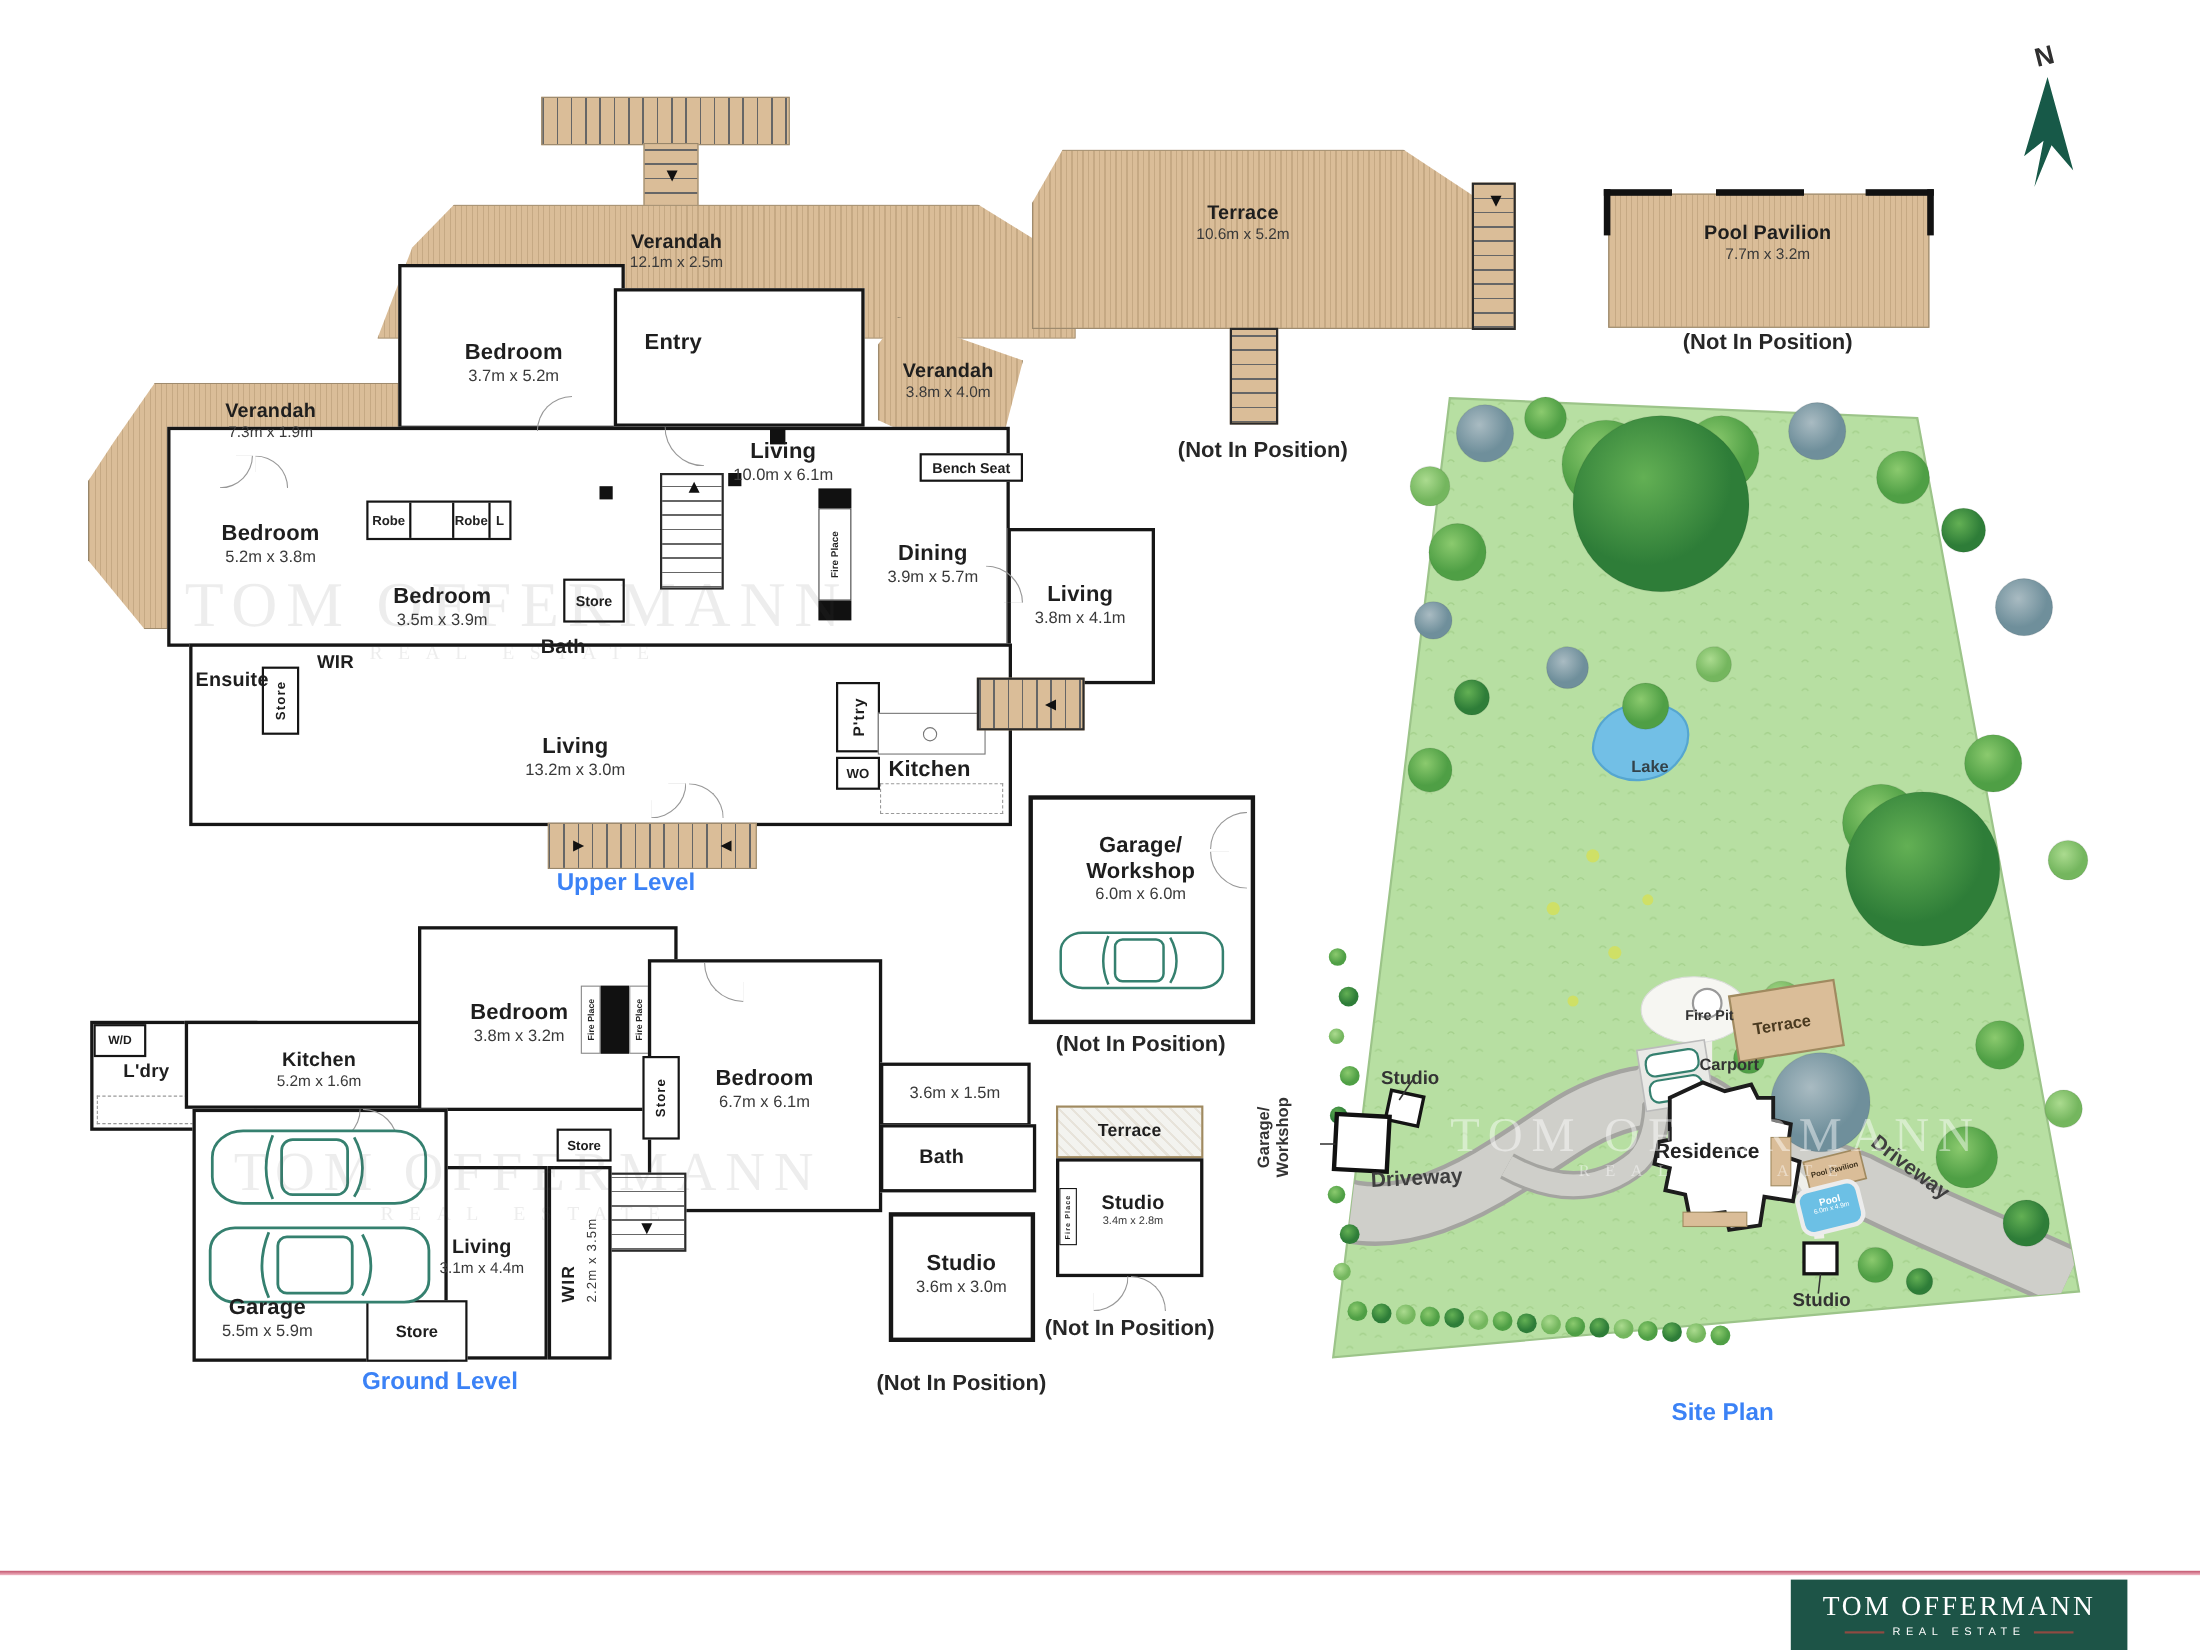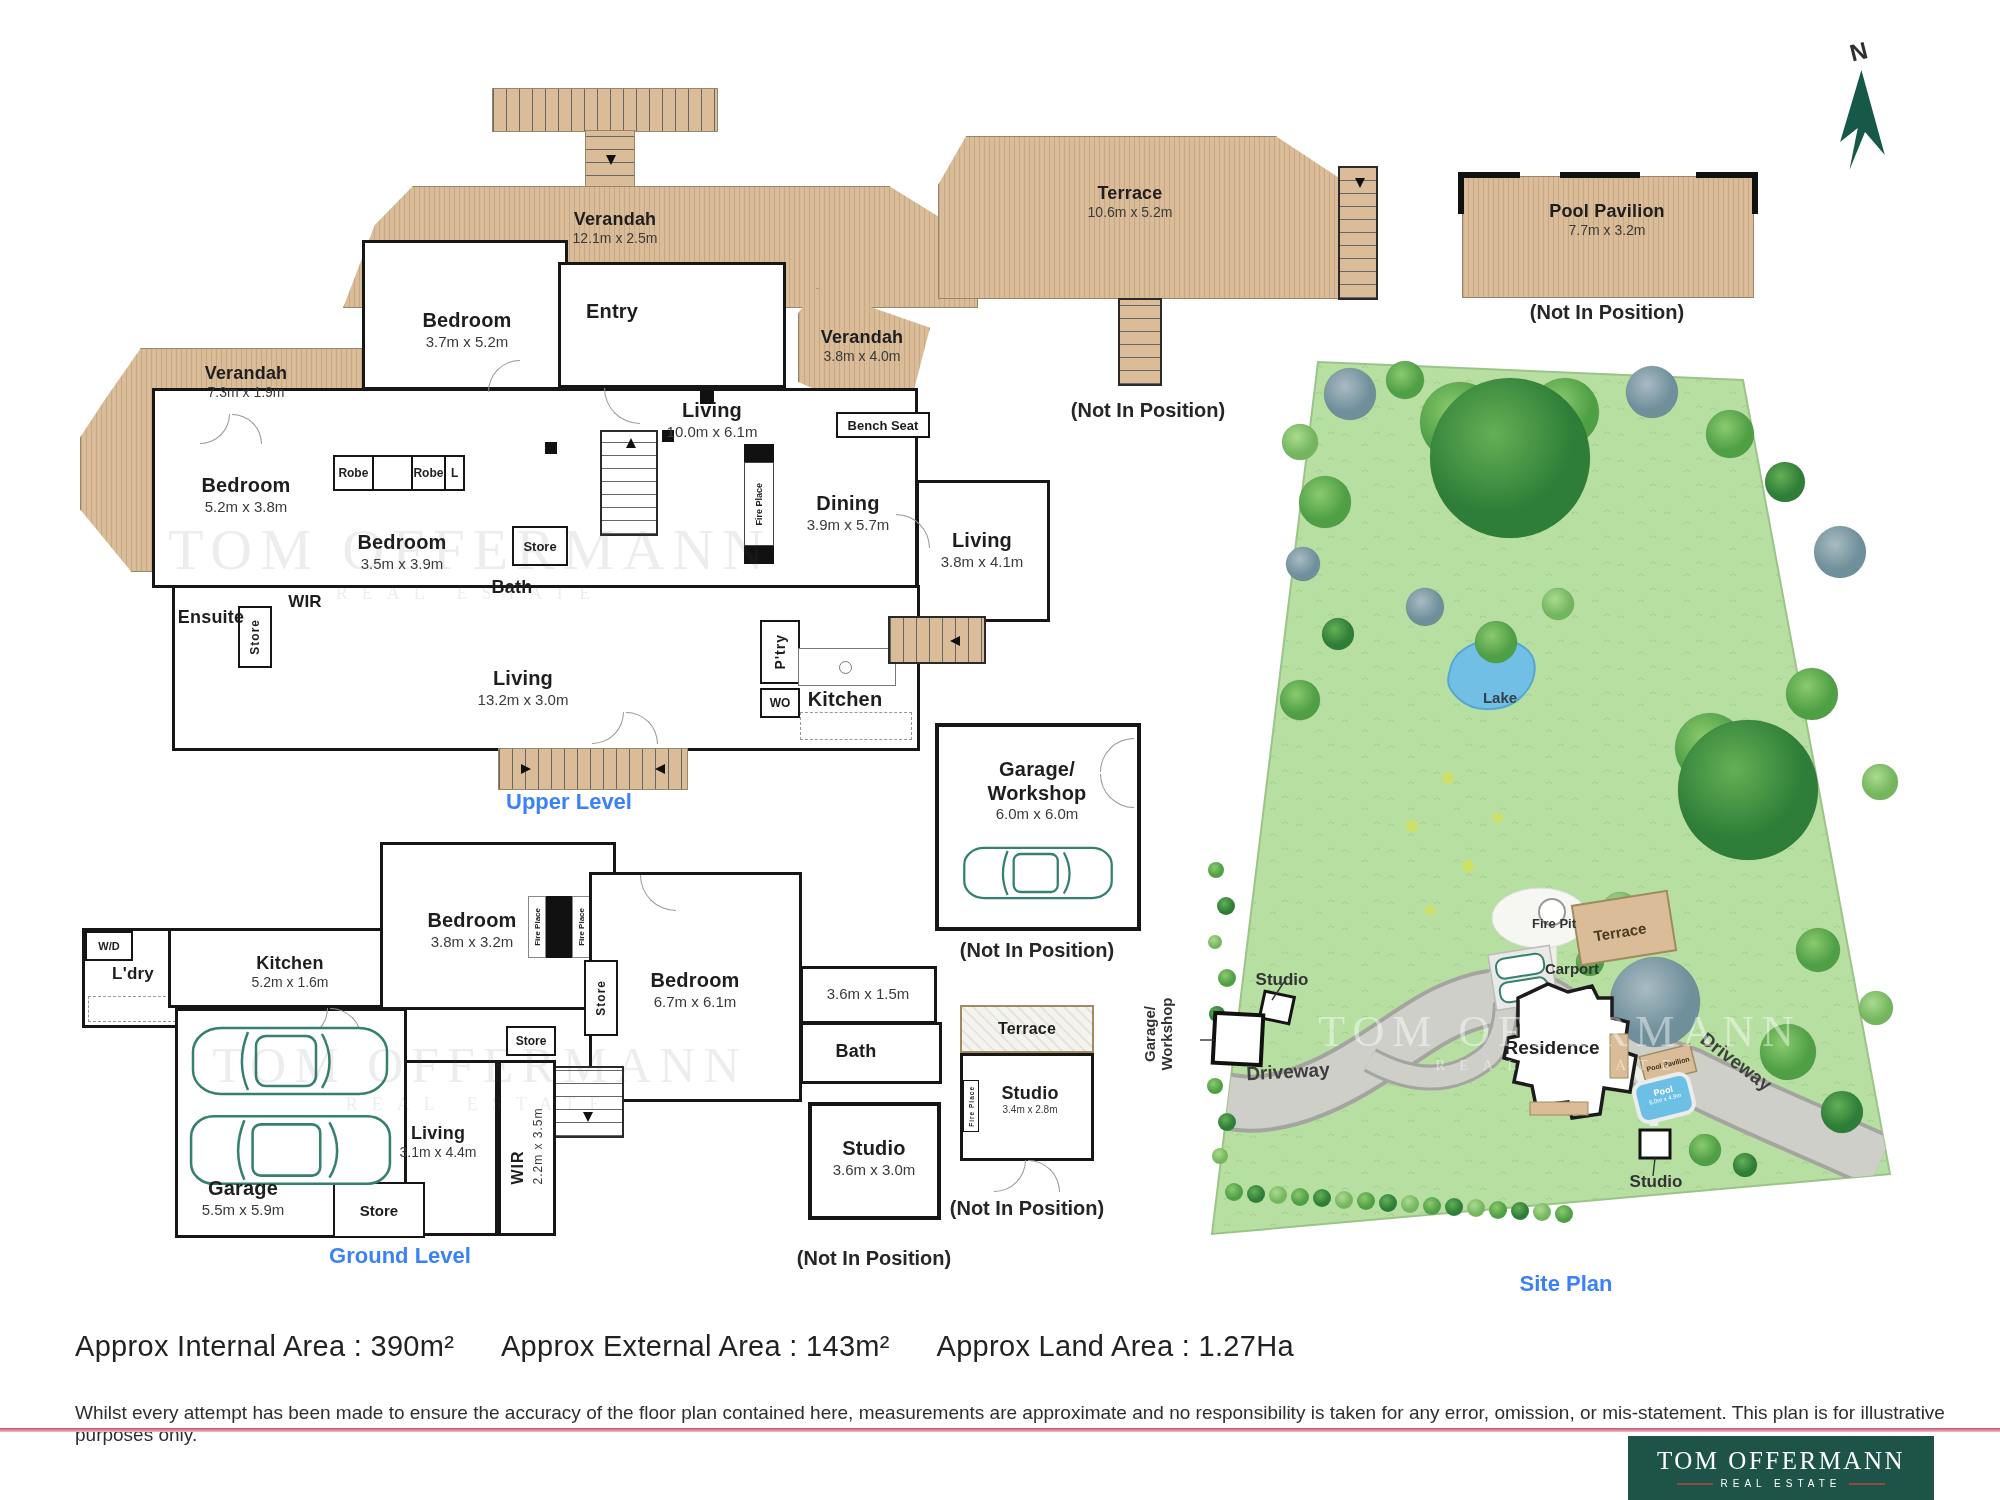--- a/index.html
+++ b/index.html
@@ -522,26 +522,20 @@
   <div class="site-label" style="left:1158px;top:1034px;transform:translate(-50%,-50%) rotate(-90deg);font-size:15px">
     <span style="display:block">Garage/</span>
     <span style="display:block">Workshop</span>
   </div>
   <div class="level" style="left:1566px;top:1284px">Site Plan</div>
   <div class="wm site" style="left:1560px;top:1040px">
     <span class="l1" style="font-size:44px">TOM OFFERMANN</span>
     <span class="l2" style="font-size:15px">REAL ESTATE</span>
   </div>
 
-  <div class="area-line">
-    <span>Approx Internal Area : 390m²</span>
-    <span>Approx External Area : 143m²</span>
-    <span>Approx Land Area : 1.27Ha</span>
-  </div>
-  <div class="disclaimer">Whilst every attempt has been made to ensure the accuracy of the floor plan contained here, measurements are approximate and no responsibility is taken for any error, omission, or mis-statement. This plan is for illustrative purposes only.</div>
   <div class="pinkline"></div>
   <div class="logo">
     <div class="lname">TOM OFFERMANN</div>
     <div class="lrow">
       <span class="bar"></span>
       <span class="ltag">REAL ESTATE</span>
       <span class="bar"></span>
     </div>
   </div>
 

